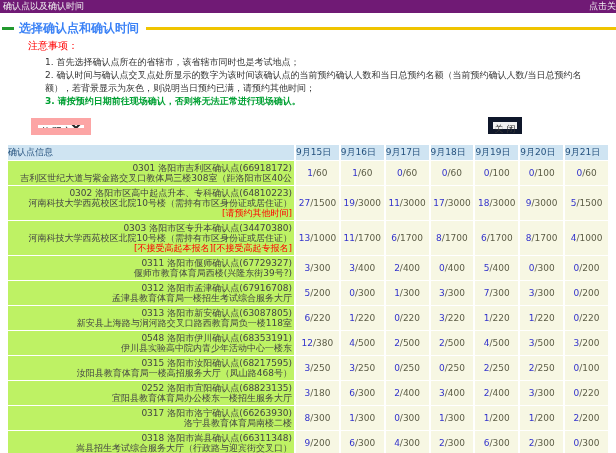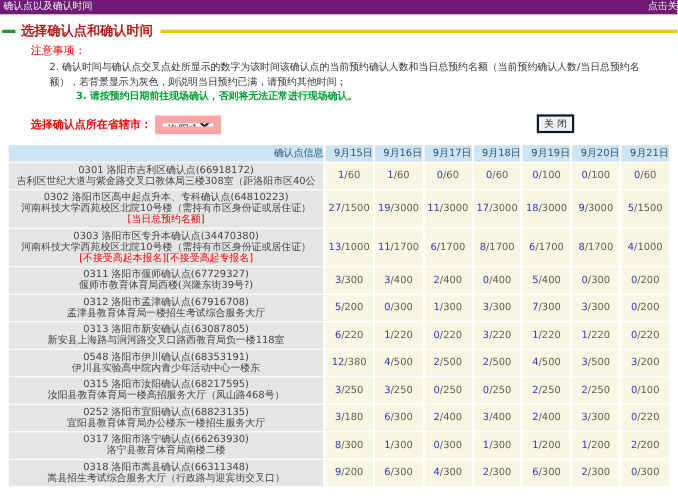--- a/index.html
+++ b/index.html
@@ -3,38 +3,38 @@
 <meta charset="utf-8">
 <style>
   * { margin:0; padding:0; box-sizing:border-box; }
   html,body { width:616px; height:453px; overflow:hidden; background:#ffffff;
               font-family:"DejaVu Sans","Liberation Sans",sans-serif; }
   .titlebar { position:relative; height:13px; background:#701a75; color:#f2f2f2;
               font-size:9px; line-height:13px; padding-left:3px; overflow:hidden; }
   .titlebar-right { position:absolute; right:-9px; top:0; white-space:nowrap; }
   .section-head { display:flex; align-items:center; height:14px; margin:8px 0 4px 0; }
   .dash { width:12px; height:3px; background:#22992e; margin:0 5px 0 2px; flex:none; }
-  .section-title { color:#b91c1c; font-weight:bold; font-size:12px; white-space:nowrap; margin-right:7px; }
+  .section-title { color:#3b82f6; font-weight:bold; font-size:12px; white-space:nowrap; margin-right:7px; }
   .goldline { flex:1; height:3px; background:#f0c400; }
   .notice-heading { color:#ff0000; font-weight:normal; font-size:10px; margin:3px 0 3px 28px; }
   .notice-list { list-style:none; margin:0 12px 0 45px; font-size:9px; color:#333; line-height:13px; }
-  .notice-item.green { color:#00a033; font-weight:bold;margin-left:24px; }
+  .notice-item.green { color:#00a033; font-weight:bold; }
   .selector-row { position:relative; height:18px; margin:9px 0 0 28px; display:flex; align-items:center; }
   .selector-label { color:#ff0000; font-size:10px; font-weight:bold; }
   .city-select { font-size:10px; height:17px; width:60px; margin-left:3px;
                  border:7px solid #fca5a5; background:#fff; color:#222; }
   .close-btn { position:absolute; left:460px; top:0; width:34px; height:17px; font-size:9px;
-               background:#f2f2f2; border:2px solid #0f172a; color:#333; line-height:14px;
+               background:#f2f2f2; border:5px solid #0f172a; color:#333; line-height:14px;
                font-family:inherit; }
   table { margin:9px 0 0 6px; width:604px; border-collapse:separate; border-spacing:2px 1px;
           table-layout:fixed; }
   col.c-info { width:286px; }
   th { background:#cfe4f2; color:#24517d; font-size:9px; font-weight:normal; height:15px;
-       text-align:right; }
-  td.info { background:#e5e5e5; text-align:center; color:#444; font-size:9px;
+       text-align:left; }
+  td.info { background:#bef264; text-align:right; color:#444; font-size:9px;
             line-height:10px; padding:2px 2px; overflow:hidden; white-space:nowrap; }
   td.val  { background:#f7f7e3; text-align:center; font-size:9px; line-height:10px; }
   .num { color:#3333cc; }
   .den { color:#5c5c46; }
   .note { color:#ff0000; }
 </style>
 </head>
 <body>
 
 <div class="titlebar">
@@ -43,26 +43,26 @@
 </div>
 
 <div class="section-head">
   <span class="dash"></span>
   <span class="section-title">选择确认点和确认时间</span>
   <span class="goldline"></span>
 </div>
 
 <div class="notice-heading">注意事项：</div>
 <ul class="notice-list">
+  <li class="notice-item">1. 首先选择确认点所在的省辖市，该省辖市同时也是考试地点；</li>
   <li class="notice-item">2. 确认时间与确认点交叉点处所显示的数字为该时间该确认点的当前预约确认人数和当日总预约名额（当前预约确认人数/当日总预约名额），若背景显示为灰色，则说明当日预约已满，请预约其他时间；</li>
   <li class="notice-item green">3. 请按预约日期前往现场确认，否则将无法正常进行现场确认。</li>
 </ul>
 
 <div class="selector-row">
-  <span class="selector-label">选择确认点所在省辖市：</span>
   <select class="city-select">
     <option selected="">洛阳市</option>
   </select>
   <button class="close-btn">关 闭</button>
 </div>
 
 <table>
   <colgroup>
     <col class="c-info">
   </colgroup>
@@ -90,21 +90,21 @@
         <td class="val"><span class="num">0</span><span class="den">/60</span></td>
         <td class="val"><span class="num">0</span><span class="den">/60</span></td>
         <td class="val"><span class="num">0</span><span class="den">/100</span></td>
         <td class="val"><span class="num">0</span><span class="den">/100</span></td>
         <td class="val"><span class="num">0</span><span class="den">/60</span></td>
       </tr>
       <tr>
     <td class="info">
       <div class="name">0302 洛阳市区高中起点升本、专科确认点(64810223)</div>
       <div class="addr">河南科技大学西苑校区北院10号楼（需持有市区身份证或居住证）</div>
-      <div class="note">[当日总预约名额]</div>
+      <div class="note">[请预约其他时间]</div>
     </td>
   <td class="val"><span class="num">27</span><span class="den">/1500</span></td>
         <td class="val"><span class="num">19</span><span class="den">/3000</span></td>
         <td class="val"><span class="num">11</span><span class="den">/3000</span></td>
         <td class="val"><span class="num">17</span><span class="den">/3000</span></td>
         <td class="val"><span class="num">18</span><span class="den">/3000</span></td>
         <td class="val"><span class="num">9</span><span class="den">/3000</span></td>
         <td class="val"><span class="num">5</span><span class="den">/1500</span></td>
       </tr>
       <tr>

